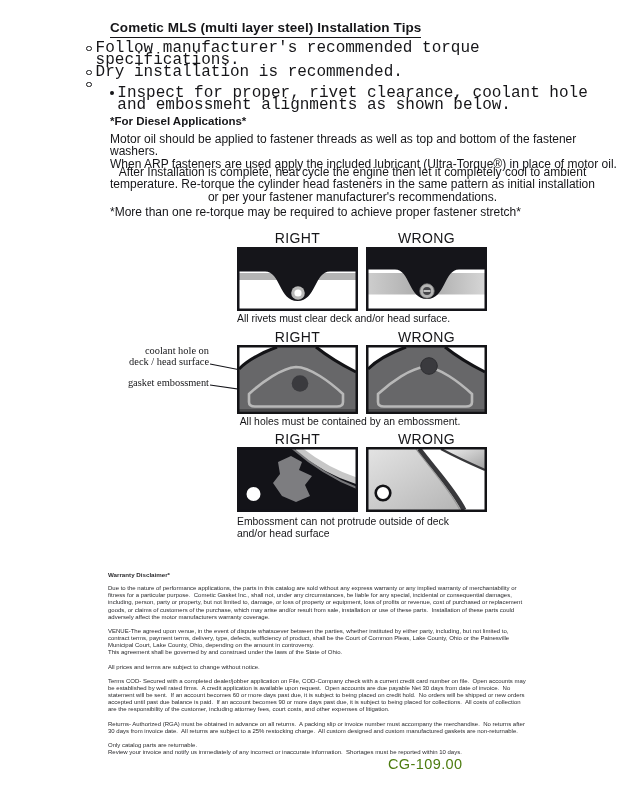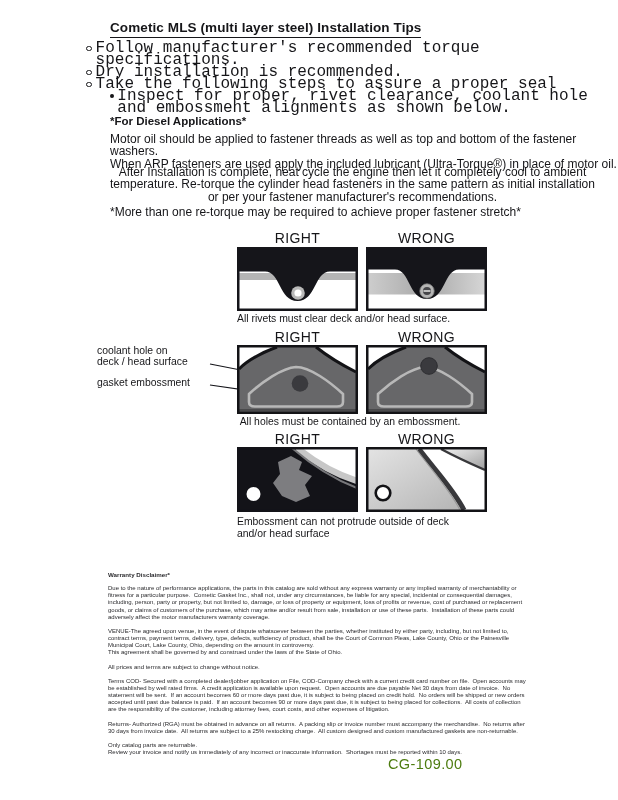--- a/index.html
+++ b/index.html
@@ -41,21 +41,21 @@
   .panel{width:121px;}
   .p-left{left:237px;} .p-right{left:366px;}
   .r1p{top:247px;height:64px;} .r2p{top:345px;height:69px;} .r3p{top:447px;height:65px;}
   .panel svg{display:block;width:100%;height:100%;}
   .caption{font-size:10.4px;line-height:12px;white-space:pre-line;}
   .cap1{left:237px;top:313px;}
   .cap2{left:225px;top:416px;width:250px;text-align:center;}
   .cap3{left:237px;top:516px;}
 
   
-  .callout{font-size:10.4px;line-height:11.4px;white-space:pre-line;width:112px;left:97px;}
+  .callout{font-size:10.4px;line-height:11.4px;text-align:right;white-space:pre-line;width:112px;left:97px;font-family:Liberation Serif, serif;}
   .co1{top:345px;} .co2{top:377px;}
   .leader-svg{left:105px;top:342px;width:200px;height:58px;}
 
   
   .disclaimer{left:108px;top:571px;width:470px;font-size:6px;line-height:7.15px;color:#2a2a2d;}
   .disclaimer .dc-head{font-weight:bold;margin:0 0 7px 0;font-size:6.2px;}
   .disclaimer p{margin:0 0 7px 0;white-space:pre;}
 
   .doc-code{left:388px;top:756px;font-size:14.5px;letter-spacing:.4px;color:#4d7c0f;}
 </style>
@@ -68,21 +68,20 @@
   <div class="bullet-row">
     <span class="b-circle"></span>
     <span>Follow manufacturer's recommended torque specifications.</span>
   </div>
   <div class="bullet-row">
     <span class="b-circle"></span>
     <span>Dry installation is recommended.</span>
   </div>
   <div class="bullet-row">
     <span class="b-circle"></span>
-    <span>Take the following steps to assure a proper seal</span>
   </div>
   <div class="bullet-row sub">
     <span class="b-dot"></span>
     <span>Inspect for proper, rivet clearance, coolant hole and embossment alignments as shown below.</span>
   </div>
 </div>
 
 <div class="abs diesel-head">*For Diesel Applications*</div>
 <div class="abs para p1">Motor oil should be applied to fastener threads as well as top and bottom of the fastener washers.
 When ARP fasteners are used apply the included lubricant (Ultra-Torque®) in place of motor oil.</div>

